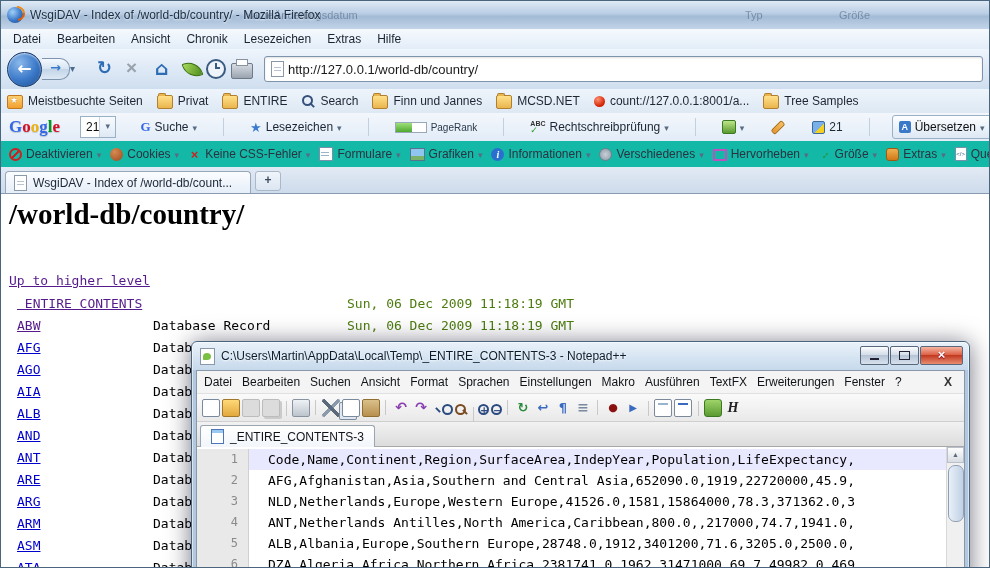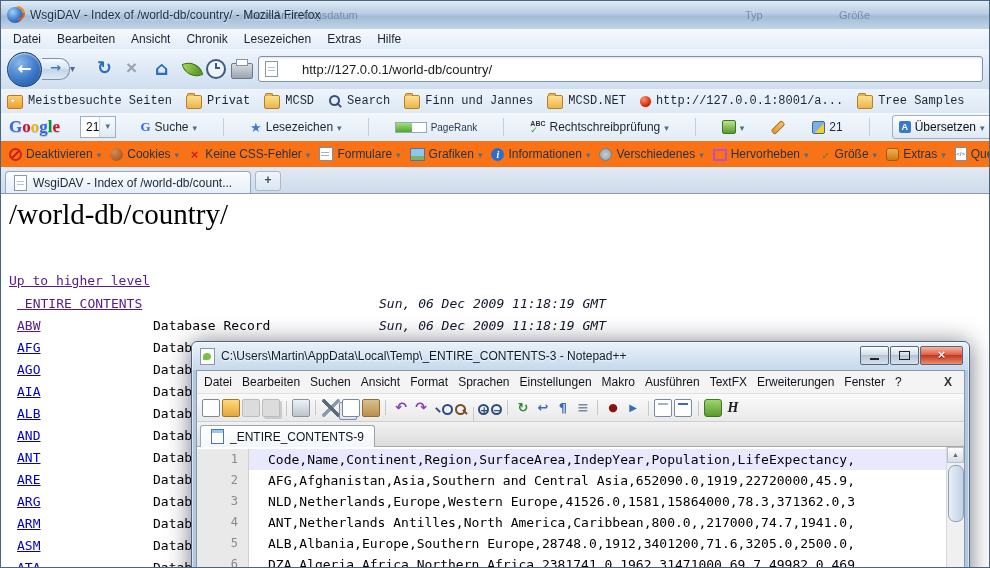--- a/index.html
+++ b/index.html
@@ -51,31 +51,31 @@
     font-family:"DejaVu Sans",sans-serif;}
   .i-leaf{width:15px;height:15px;background:linear-gradient(135deg,#a8d858,#4e8c20);
     border-radius:1px 90% 1px 90%;transform:rotate(-20deg);border:1px solid #3a7010;}
   .i-clock{width:16px;height:16px;border:2px solid #3a5a80;border-radius:50%;position:relative;background:#eef4fa;}
   .i-clock::before{content:"";position:absolute;left:7px;top:2px;width:2px;height:6px;background:#3a5a80;}
   .i-clock::after{content:"";position:absolute;left:7px;top:6px;width:5px;height:2px;background:#3a5a80;}
   .i-print{width:20px;height:14px;position:relative;background:linear-gradient(#d8dde4,#9aa4b0);
     border:1px solid #707a86;border-radius:2px;margin-top:4px;}
   .i-print::before{content:"";position:absolute;top:-5px;left:4px;width:10px;height:5px;background:#fff;border:1px solid #8894a0;}
   .urlbar{flex:1;height:24px;background:#fff;border:1px solid #7e94ac;border-radius:3px;
-    display:flex;align-items:center;gap:24px;padding:0 6px;
+    display:flex;align-items:center;gap:4px;padding:0 6px;margin-left:6px;
     box-shadow:inset 0 1px 2px rgba(0,0,0,.12);text-align:right;}
   .url-text{font-size:13px;color:#1a1a1a;white-space:nowrap;}
   .page-ic{width:11px;height:14px;background:#fff;border:1px solid #8a98a8;flex:none;
     background-image:repeating-linear-gradient(#fff 0 2px,#b8c4d0 2px 3px);
     background-size:7px 8px;background-position:2px 3px;background-repeat:no-repeat;}
 
   .ff-bookmarks{position:absolute;left:0;top:88px;right:0;height:24px;
     background:linear-gradient(#eef4fb,#dde8f4);border-bottom:1px solid #bccbdc;
     display:flex;align-items:center;padding:0 6px;gap:14px;white-space:nowrap;overflow:hidden;}
-  .bm-item{display:flex;align-items:center;gap:5px;color:#1c2634;font-family:Liberation Mono, monospace;}
+  .bm-item{display:flex;align-items:center;gap:5px;color:#1c2634;}
   .bm-icon{width:14px;height:12px;display:inline-block;position:relative;flex:none;}
   .folder{background:linear-gradient(#ffe08a,#eab54e);border:1px solid #b08030;border-radius:2px;margin-top:2px;}
   .folder::before{content:"";position:absolute;top:-3px;left:0;width:6px;height:2px;
     background:#eab54e;border:1px solid #b08030;border-bottom:none;border-radius:2px 2px 0 0;}
   .most-visited{background:linear-gradient(#ffd070,#f0a030);border:1px solid #c07820;border-radius:2px;margin-top:2px;}
   .most-visited::after{content:"★";position:absolute;font-size:9px;color:#fff;left:2px;top:-1px;text-shadow:0 0 1px #a06000;}
   .page{width:11px;height:14px;background:#fff;border:1px solid #8a98a8;
     background-image:repeating-linear-gradient(#fff 0 2px,#b8c4d0 2px 3px);
     background-size:7px 8px;background-position:2px 3px;background-repeat:no-repeat;}
   .search::before{content:"";position:absolute;width:7px;height:7px;border:2px solid #35507a;border-radius:50%;top:0;left:1px;}
@@ -109,21 +109,21 @@
   .g-autofill{width:12px;height:12px;background:linear-gradient(#bfe48a,#5a9a30);border:1px solid #3a7a20;border-radius:2px;}
   .g-pencil{width:4px;height:13px;background:linear-gradient(#f8c060,#e8952a);border:1px solid #a86a10;
     border-radius:2px;transform:rotate(45deg);margin:0 3px;}
   .g-marker{width:11px;height:11px;border-radius:2px;border:1px solid #3a6aa0;
     background:linear-gradient(135deg,#7ab0e8 55%,#f5d020 55%);}
   .g-translate-btn{display:flex;align-items:center;gap:4px;height:22px;padding:0 6px;
     border:1px solid #9ab0c4;border-radius:3px;background:linear-gradient(#fdfeff,#dde8f4);}
   .g-translate-ic{width:12px;height:12px;background:#3a78c8;border-radius:2px;position:relative;}
   .g-translate-ic::before{content:"A";color:#fff;font-size:9px;font-weight:bold;display:block;text-align:center;line-height:12px;}
 
-  .ff-webdev{position:absolute;left:0;top:140px;right:0;height:26px;background:#f97316;
+  .ff-webdev{position:absolute;left:0;top:140px;right:0;height:26px;background:#14b8a6;
     border-bottom:1px solid #c0ccd8;display:flex;align-items:center;padding:0 8px;gap:9px;
     white-space:nowrap;overflow:hidden;}
   .wd-item{display:flex;align-items:center;gap:4px;color:#2a3240;}
   .wd-icon{width:13px;height:13px;display:inline-block;position:relative;flex:none;text-align:center;}
   .wd-icon::before{line-height:13px;display:block;}
   .wd-disable{border:2px solid #cc2222;border-radius:50%;width:9px;height:9px;
     background:linear-gradient(135deg,transparent 42%,#cc2222 42%,#cc2222 58%,transparent 58%);}
   .wd-cookies{border-radius:50%;background:radial-gradient(circle at 35% 30%,#d88a50,#9a4a20);}
   .wd-css::before{content:"×";color:#cc2222;font-weight:900;font-size:13px;}
   .wd-forms{width:12px;height:12px;background:#fff;border:1px solid #7890a8;
@@ -145,29 +145,29 @@
   .ff-tab{display:flex;align-items:center;gap:6px;width:228px;height:21px;padding:0 8px;
     background:linear-gradient(#fbfdff,#e6eef8);border:1px solid #97a7ba;border-bottom:none;
     border-radius:4px 4px 0 0;color:#1c2838;overflow:hidden;}
   .ff-tab-label{white-space:nowrap;overflow:hidden;}
   .newtab-btn{width:24px;height:18px;margin:0 0 2px 4px;border:1px solid #aab8c8;border-radius:3px;
     background:linear-gradient(#f0f5fb,#dce6f2);text-align:center;line-height:16px;color:#3a4a5c;font-weight:bold;}
 
   
   .ff-content{position:absolute;left:0;top:192px;right:0;bottom:0;background:#fff;border-top:1px solid #8a9ab0;}
   .page-h1{position:absolute;left:8px;top:4px;font-family:"Liberation Serif","DejaVu Serif",serif;
-    font-size:29px;font-weight:normal;color:#000;}
+    font-size:29px;font-weight:bold;color:#000;}
   .mono{font-family:"DejaVu Sans Mono","Liberation Mono",monospace;font-size:13px;}
   .up-link{position:absolute;left:8px;top:79px;color:#551a8b;text-decoration:underline;cursor:pointer;}
   .dir-listing{position:absolute;left:0;top:102px;right:0;}
   .dir-row{position:relative;height:22px;}
   .dir-name{position:absolute;left:16px;color:#0000cc;text-decoration:underline;white-space:pre;cursor:pointer;}
   .dir-name.visited{color:#551a8b;}
   .dir-type{position:absolute;left:152px;color:#000;white-space:pre;}
-  .dir-date{position:absolute;left:378px;color:#0f172a;white-space:pre;font-style:italic;}
+  .dir-date{position:absolute;left:346px;color:#4d7c0f;white-space:pre;}
 
   
   .npp-window{position:absolute;left:190px;top:340px;width:779px;height:300px;z-index:10;
     border:1px solid #4a657e;border-radius:6px 6px 0 0;padding:0 4px;box-sizing:border-box;
     background:linear-gradient(#eaf2fa,#c6d9ec 28px,#b2c8e0 28px,#b2c8e0);
     box-shadow:0 2px 24px rgba(0,0,30,.55), inset 0 0 0 1px rgba(255,255,255,.55);}
   .npp-titlebar{height:28px;display:flex;align-items:center;gap:6px;padding-left:4px;position:relative;}
   .npp-app-icon{width:13px;height:15px;background:#fff;border:1px solid #8898a8;position:relative;flex:none;}
   .npp-app-icon::after{content:"";position:absolute;left:2px;top:4px;width:8px;height:7px;
     background:#7ac143;border-radius:50% 50% 50% 10%;}
@@ -320,42 +320,42 @@
         <span class="bm-label">Meistbesuchte Seiten</span>
       </span>
 
       <span class="bm-item">
         <span class="bm-icon folder"></span>
         <span class="bm-label">Privat</span>
       </span>
 
       <span class="bm-item">
         <span class="bm-icon folder"></span>
-        <span class="bm-label">MCSD</span>
+        <span class="bm-label">ENTIRE</span>
       </span>
 
       <span class="bm-item">
         <span class="bm-icon search"></span>
         <span class="bm-label">Search</span>
       </span>
 
       <span class="bm-item">
         <span class="bm-icon folder"></span>
         <span class="bm-label">Finn und Jannes</span>
       </span>
 
 
       <span class="bm-item">
         <span class="bm-icon folder"></span>
         <span class="bm-label">MCSD.NET</span>
       </span>
 
       <span class="bm-item">
         <span class="bm-icon red-dot"></span>
-        <span class="bm-label">http://127.0.0.1:8001/a...</span>
+        <span class="bm-label">count://127.0.0.1:8001/a...</span>
       </span>
 
       <span class="bm-item">
         <span class="bm-icon folder"></span>
         <span class="bm-label">Tree Samples</span>
       </span>
     </div>
 
   <div class="ff-googlebar">
     <span class="g-logo"><span class="g-letter" style="color: rgb(51, 105, 232);">G</span><span class="g-letter" style="color: rgb(213, 15, 37);">o</span><span class="g-letter" style="color: rgb(238, 178, 17);">o</span><span class="g-letter" style="color: rgb(51, 105, 232);">g</span><span class="g-letter" style="color: rgb(0, 153, 37);">l</span><span class="g-letter" style="color: rgb(213, 15, 37);">e</span></span>
@@ -608,21 +608,21 @@
           <span class="npp-tool ic-rec gap"></span>
           <span class="npp-tool ic-play"></span>
           <span class="npp-tool ic-doc1 gap"></span>
           <span class="npp-tool ic-doc2"></span>
           <span class="npp-tool ic-monitor gap"></span>
           <span class="npp-tool ic-H"></span>
         </div>
       <div class="npp-tabbar">
         <div class="npp-tab">
           <span class="doc-icon"></span>
-          <span>_ENTIRE_CONTENTS-9</span>
+          <span>_ENTIRE_CONTENTS-3</span>
         </div>
       </div>
       <div class="npp-editor">
         <div>
 
             <div class="ed-line current">
               <span class="ln">1</span>
               <span class="code">Code,Name,Continent,Region,SurfaceArea,IndepYear,Population,LifeExpectancy,</span>
             </div>
 

